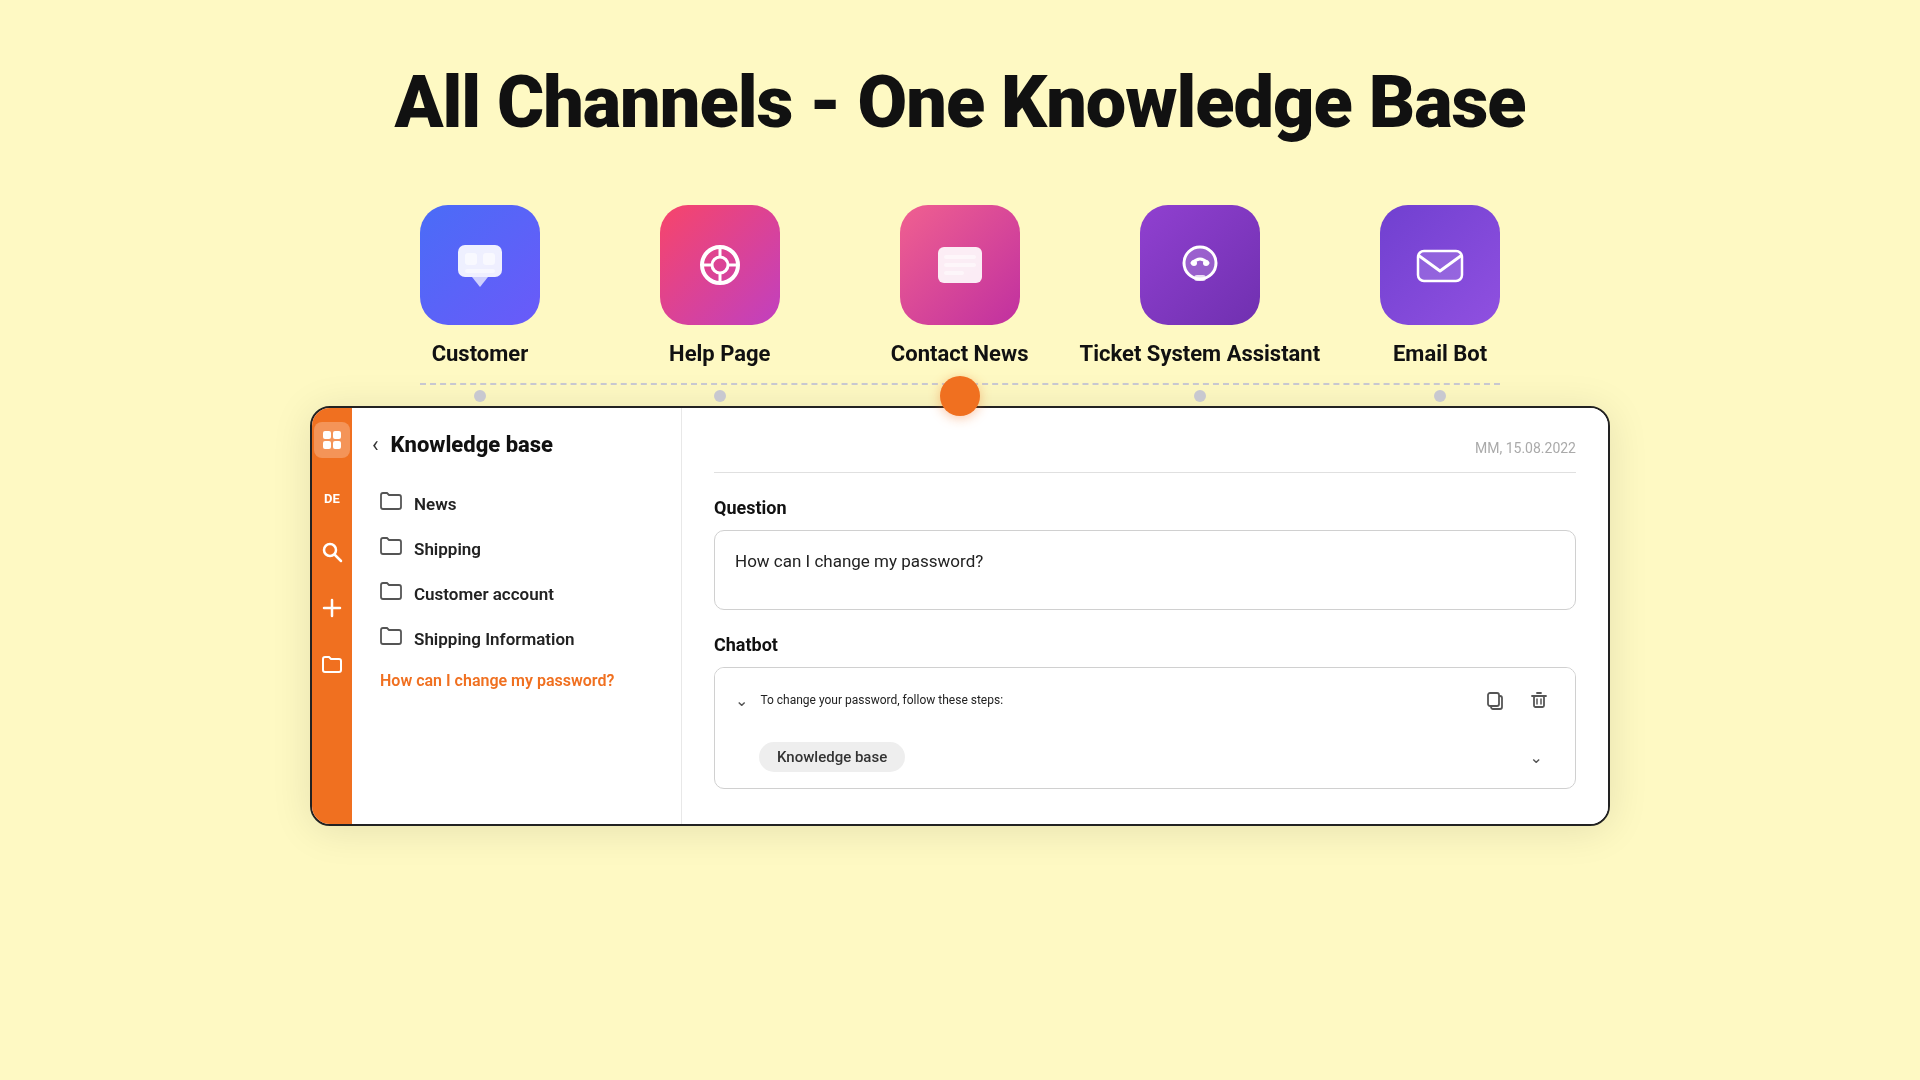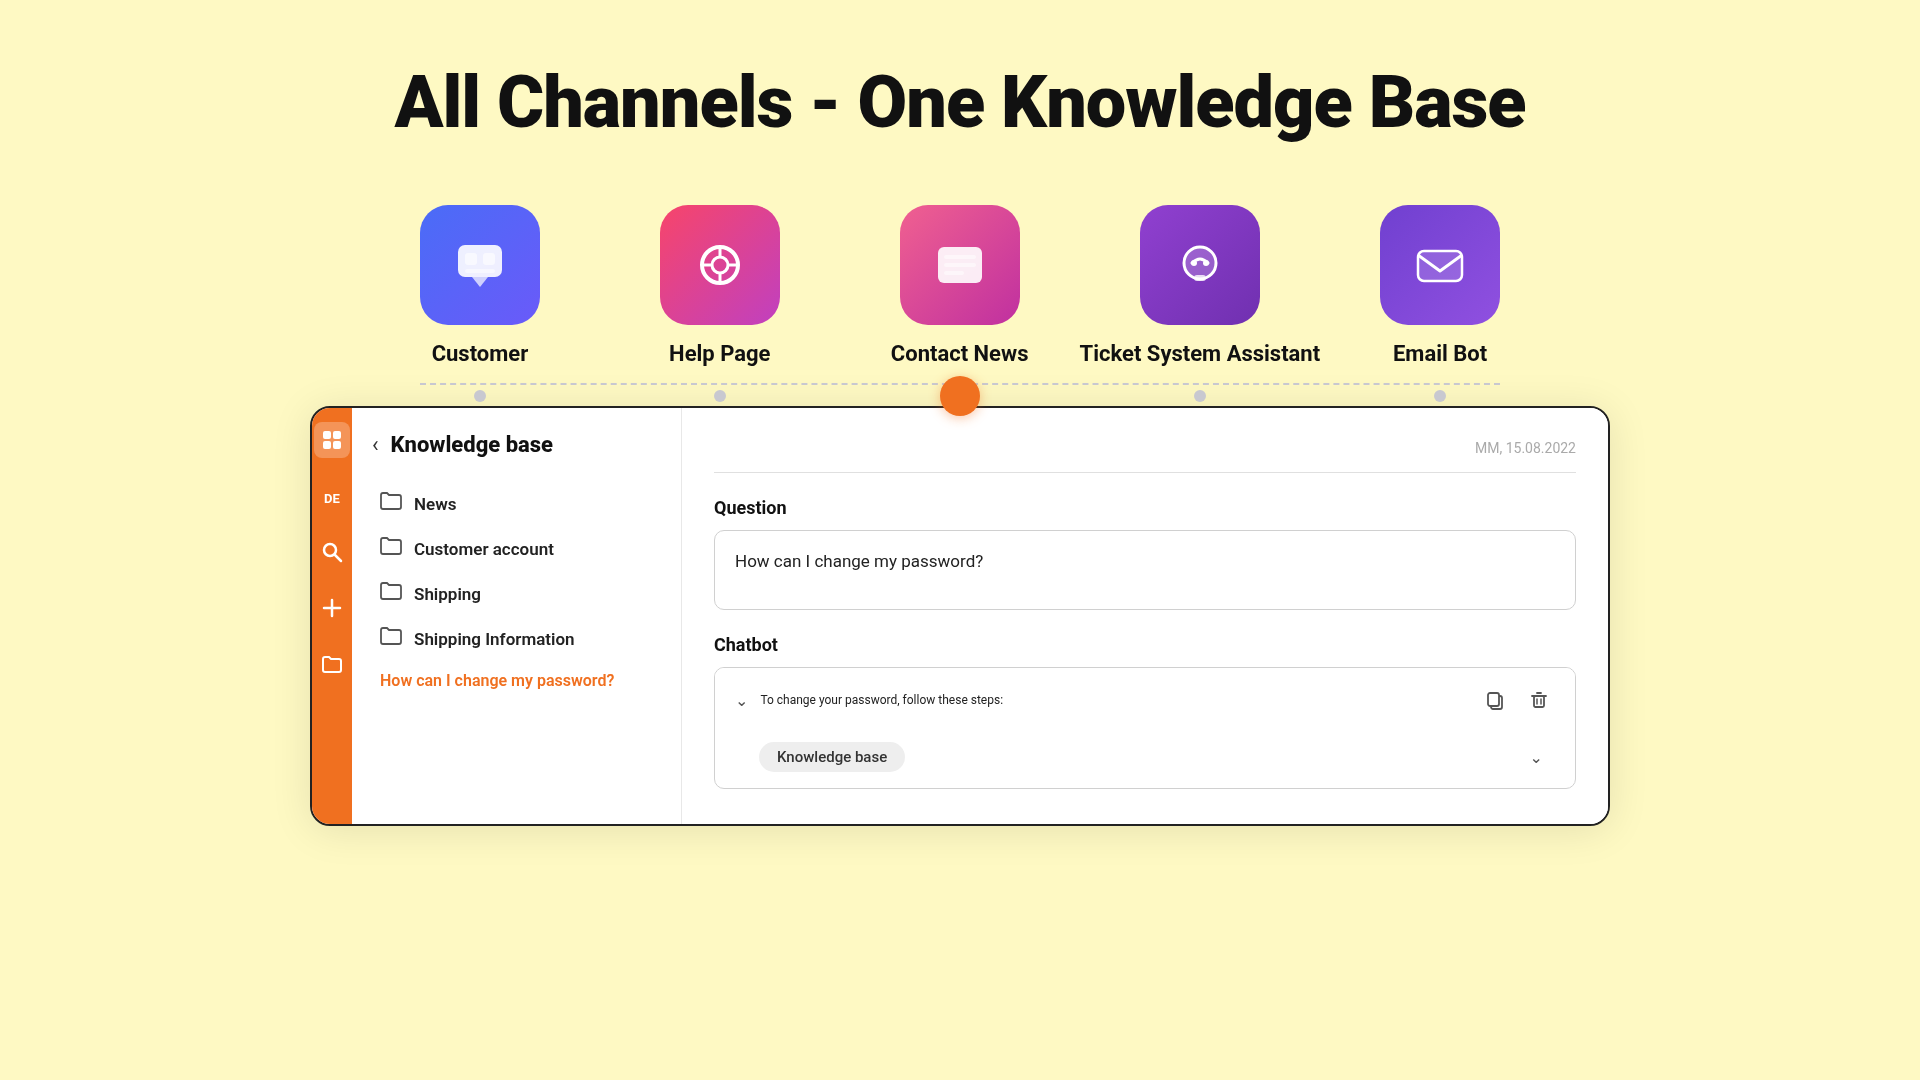--- a/index.html
+++ b/index.html
@@ -443,29 +443,29 @@
             </svg>
           </span>
           <span>News</span>
         </li>
         <li class="nav-list-item">
           <span class="folder-icon">
             <svg width="22" height="20" viewBox="0 0 22 20" fill="none">
               <path d="M1 4 Q1 2 3 2 L7 2 L9 4 L19 4 Q21 4 21 6 L21 16 Q21 18 19 18 L3 18 Q1 18 1 16 Z" stroke="#555" stroke-width="1.8" fill="none"></path>
             </svg>
           </span>
-          <span>Customer account</span>
+          <span>Shipping</span>
         </li>
         <li class="nav-list-item">
           <span class="folder-icon">
             <svg width="22" height="20" viewBox="0 0 22 20" fill="none">
               <path d="M1 4 Q1 2 3 2 L7 2 L9 4 L19 4 Q21 4 21 6 L21 16 Q21 18 19 18 L3 18 Q1 18 1 16 Z" stroke="#555" stroke-width="1.8" fill="none"></path>
             </svg>
           </span>
-          <span>Shipping</span>
+          <span>Customer account</span>
         </li>
         <li class="nav-list-item">
           <span class="folder-icon">
             <svg width="22" height="20" viewBox="0 0 22 20" fill="none">
               <path d="M1 4 Q1 2 3 2 L7 2 L9 4 L19 4 Q21 4 21 6 L21 16 Q21 18 19 18 L3 18 Q1 18 1 16 Z" stroke="#555" stroke-width="1.8" fill="none"></path>
             </svg>
           </span>
           <span>Shipping Information</span>
         </li>
       </ul>

